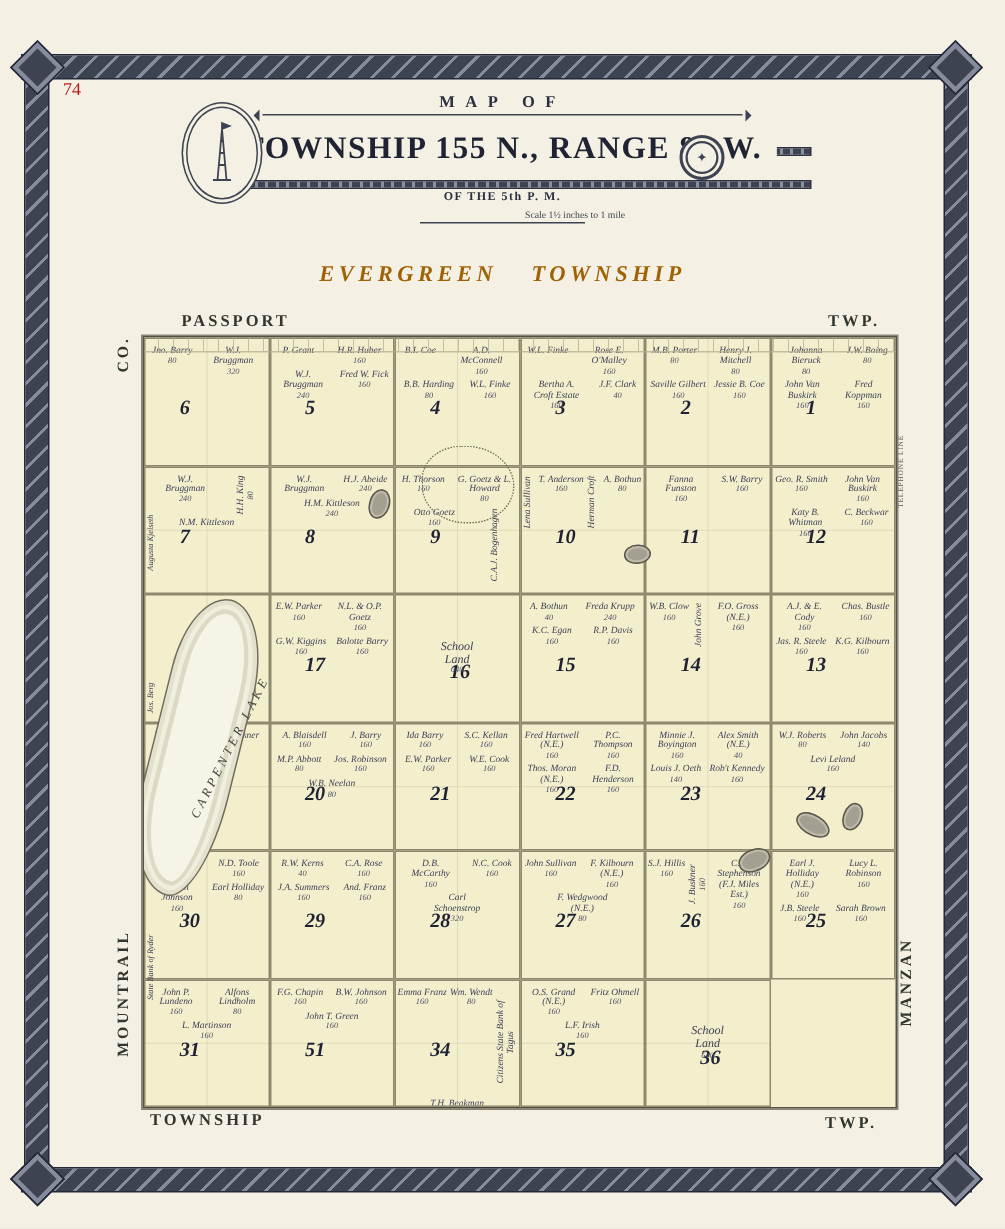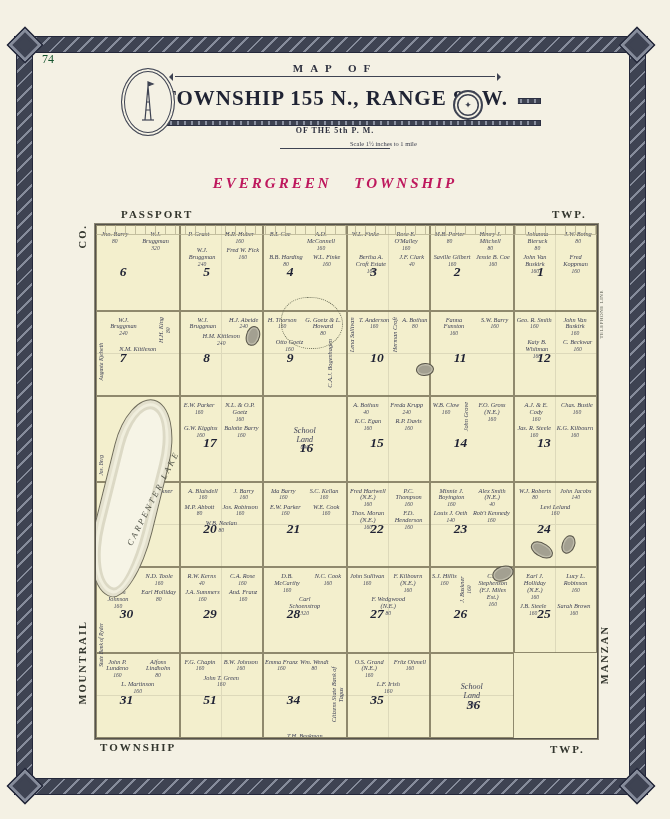--- a/index.html
+++ b/index.html
@@ -8,21 +8,21 @@
   
   .b-strip{position:absolute;background:repeating-linear-gradient(135deg,#3e4352 0 4px,#868c9b 4px 6px,#3e4352 6px 10px);
            border:1px solid #23273a;}
   .b-top{left:14px;right:22px;top:36px;height:15px;}
   .b-bottom{left:14px;right:22px;bottom:24px;height:15px;}
   .b-left{left:16px;top:36px;bottom:24px;width:15px;}
   .b-right{right:24px;top:36px;bottom:24px;width:15px;}
   .corner{position:absolute;width:24px;height:24px;background:#3e4352;border:1px solid #23273a;
           transform:rotate(45deg);box-shadow:inset 0 0 0 3px #868c9b,inset 0 0 0 6px #3e4352;}
   .c-tl{left:12px;top:32px}.c-tr{right:20px;top:32px}.c-bl{left:12px;bottom:20px}.c-br{right:20px;bottom:20px}
-  .page-number{position:absolute;left:42px;top:52px;font-size:12px;color:#14532d;}
+  .page-number{position:absolute;left:42px;top:52px;font-size:12px;color:#b91c1c;}
   
   .banner{position:absolute;left:95px;top:56px;width:480px;height:100px;}
   .arrowline{position:absolute;left:50%;top:20px;width:320px;height:0;border-top:1.2px solid #3e4352;transform:translateX(-50%);}
   .arrowline:before,.arrowline:after{content:"";position:absolute;top:-4px;border:4px solid transparent;}
   .arrowline:before{left:-10px;border-right-color:#3e4352;}
   .arrowline:after{right:-10px;border-left-color:#3e4352;}
   .maparc{position:absolute;left:50%;top:6px;transform:translateX(-50%);font-size:11px;font-weight:700;
           letter-spacing:7px;color:#2c2f3e;background:#f4f1e4;padding:0 10px;z-index:2;}
   .rule{position:absolute;height:4px;left:34px;right:34px;background:repeating-linear-gradient(90deg,#3e4352 0 5px,#8a90a0 5px 7px);border:0.5px solid #2c3042;}
   .rule-a{top:42px}.rule-b{top:64px}
@@ -32,21 +32,21 @@
           padding:0 8px;font-size:8px;font-weight:700;letter-spacing:1px;color:#2c2f3e;}
   .scale-note{position:absolute;left:255px;top:84px;font-size:6.5px;color:#3a3d4c;}
   .flourish-bottom{position:absolute;left:50%;top:92px;width:110px;transform:translateX(-50%);border-top:1px solid #3e4352;}
   .vignette{position:absolute;left:26px;top:12px;width:52px;height:66px;border:1.8px solid #3e4352;border-radius:50%;
           box-shadow:inset 0 0 0 2px #f4f1e4,inset 0 0 0 3px #3e4352;display:flex;align-items:center;justify-content:center;background:#f4f1e4;z-index:3;}
   .seal{position:absolute;left:358px;top:34px;width:26px;height:26px;border:2px solid #3e4352;border-radius:50%;
           box-shadow:inset 0 0 0 2px #f4f1e4,inset 0 0 0 3.5px #3e4352;display:flex;align-items:center;justify-content:center;
           font-size:9px;color:#3e4352;background:#f4f1e4;z-index:3;}
   
   .heading{position:absolute;left:0;right:0;top:175px;text-align:center;font-size:15px;font-weight:700;
-          font-style:italic;letter-spacing:3px;word-spacing:16px;color:#be185d;}
+          font-style:italic;letter-spacing:3px;word-spacing:16px;color:#a16207;}
   
   .map-frame{position:absolute;left:95px;top:224px;width:501px;height:513px;background:#f3efcd;
           border:1.6px solid #55524a;box-shadow:0 0 0 1px #8a8674;overflow:hidden;}
   .section-grid{position:absolute;inset:0;display:grid;grid-template-columns:repeat(6,1fr);grid-template-rows:repeat(6,1fr);}
   .section{position:relative;border:0.5px solid rgba(125,119,92,.85);overflow:hidden;
      background-image:linear-gradient(to right,transparent 49.7%,#ddd9ba 49.7%,#ddd9ba 50.3%,transparent 50.3%),
                       linear-gradient(to bottom,transparent 49.7%,#ddd9ba 49.7%,#ddd9ba 50.3%,transparent 50.3%);}
   .owners{position:absolute;inset:1px;display:flex;flex-wrap:wrap;align-content:flex-start;justify-content:space-around;
           gap:3px 2px;padding-top:4px;z-index:2;}
   .owner{text-align:center;font-style:italic;color:#3b3e55;max-width:47%;}

